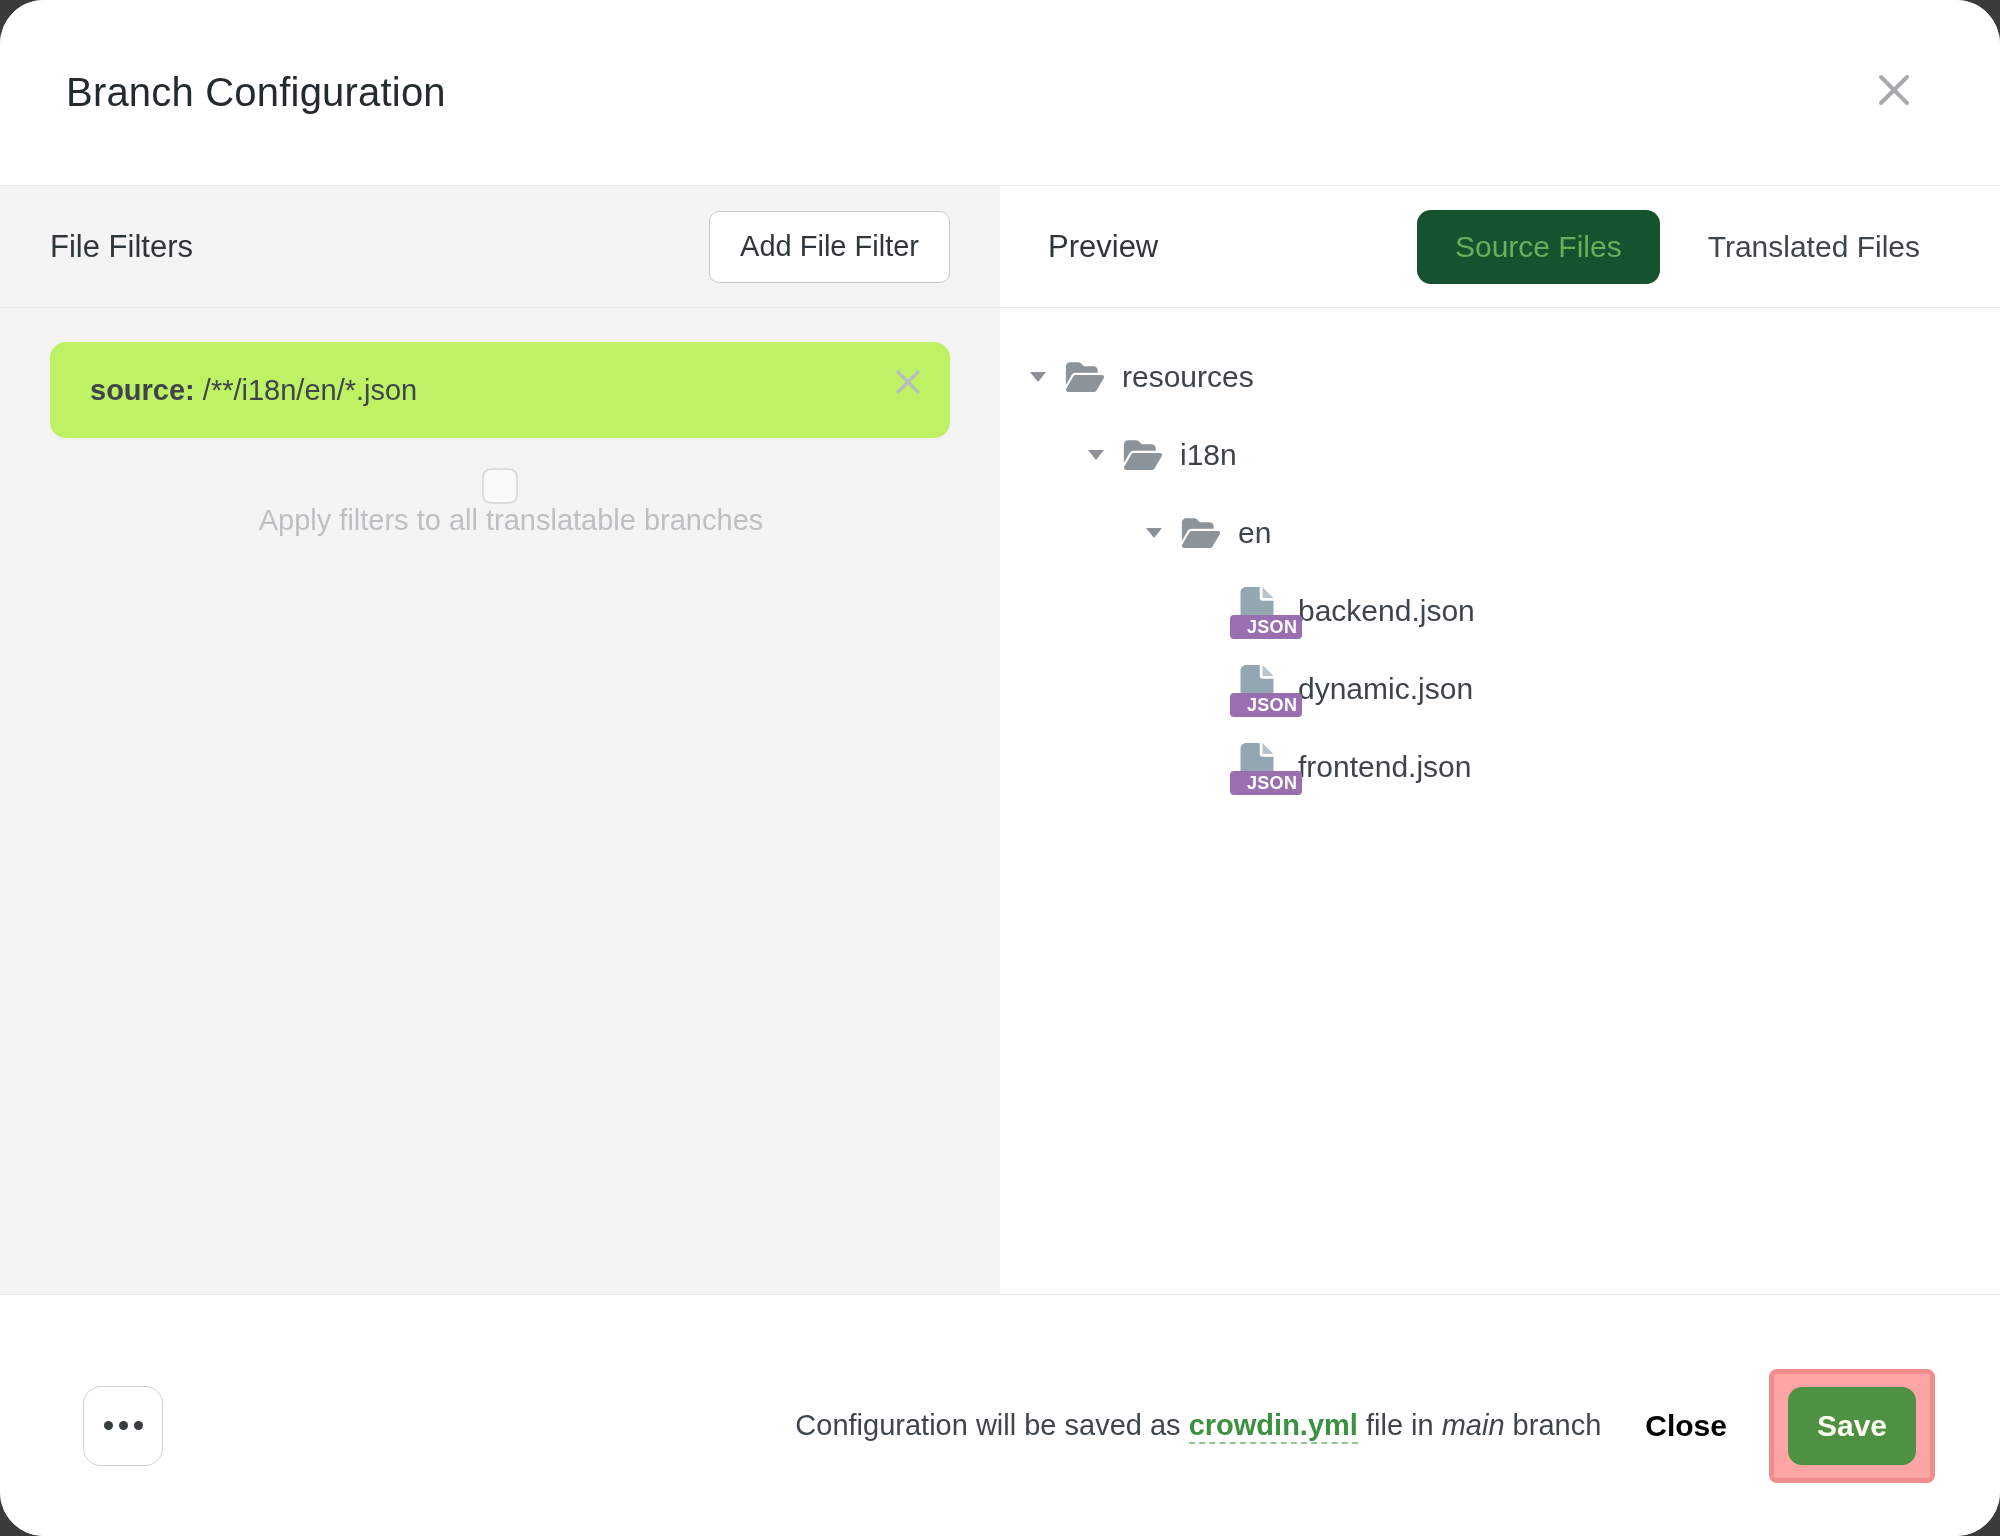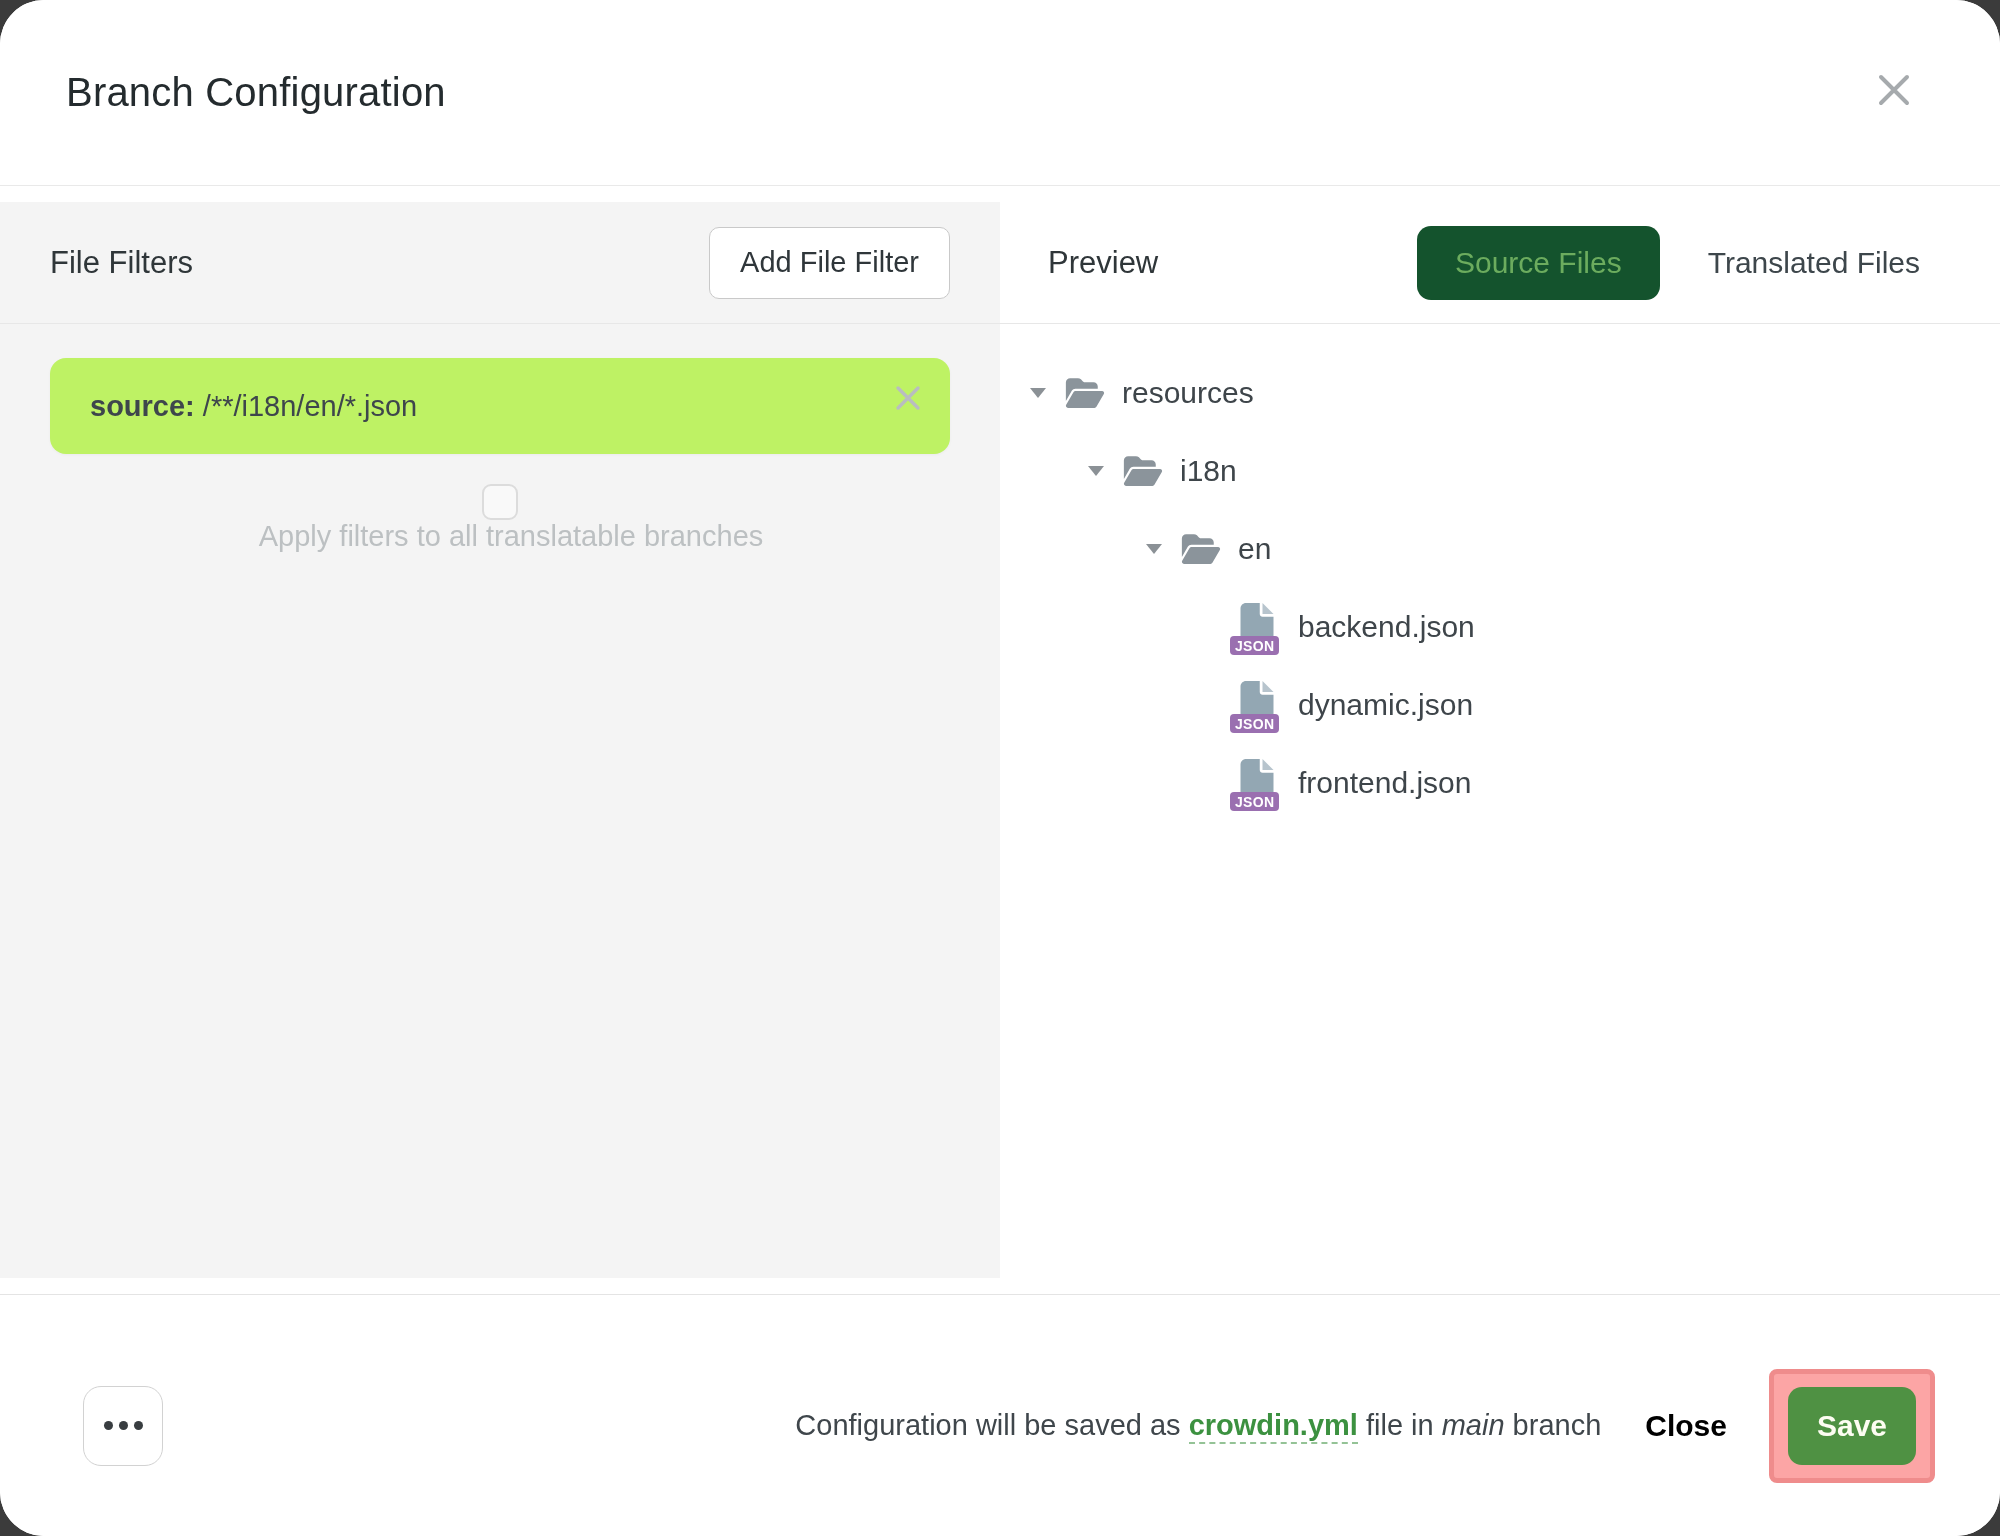--- a/index.html
+++ b/index.html
@@ -1,21 +1,21 @@
 <!DOCTYPE html>
 <html><head>
 <meta charset="utf-8">
 <style>
   * { margin:0; padding:0; box-sizing:border-box; }
   html,body { width:2000px; height:1536px; background:#3b3b3b; font-family:"Liberation Sans", sans-serif; }
 
   .modal {
     width:2000px; height:1536px; background:#ffffff;
     border-radius:44px; overflow:hidden;
-    display:flex; flex-direction:column;gap:16px;
+    display:flex; flex-direction:column;
   }
 
   
   .modal-header {
     height:186px; flex:none; position:relative;
     display:flex; align-items:center; padding:0 66px;
     border-bottom:1px solid #e9e9e9; background:#fff;
   }
   .modal-title { font-size:40px; font-weight:500; color:#242b2e; letter-spacing:.2px; }
   .header-close {
@@ -82,22 +82,22 @@
   .tree-row.d0 { padding-left:30px; }
   .tree-row.d1 { padding-left:88px; }
   .tree-row.d2 { padding-left:146px; }
   .tree-row.d3 { padding-left:238px; }
   .caret { width:16px; margin-right:18px; display:flex; flex:none; }
   .folder-ic { width:42px; margin-right:16px; display:flex; flex:none; }
   .file-ic { position:relative; width:38px; height:48px; margin-right:22px; flex:none; }
   .file-ic svg { position:absolute; top:0; left:2px; }
   .json-badge {
     position:absolute; left:-8px; bottom:-4px;
-    background:#9a6fb0; color:#fff; font-size:14px; font-weight:700;
-    padding:2px 5px 1px 5px; border-radius:4px; letter-spacing:.3px;
+    background:#9a6fb0; color:#fff; font-size:18px; font-weight:700;
+    padding:2px 5px 1px 17px; border-radius:4px; letter-spacing:.3px;
   }
   .tree-label { font-size:30px; color:#3e454a; }
 
   
   .modal-footer {
     height:242px; flex:none; border-top:1px solid #e4e4e4;
     display:flex; align-items:center; padding:20px 65px 0 83px; background:#fff;
   }
   .more-btn {
     width:80px; height:80px; background:#fff; border:1px solid #d2d2d2; border-radius:18px;

